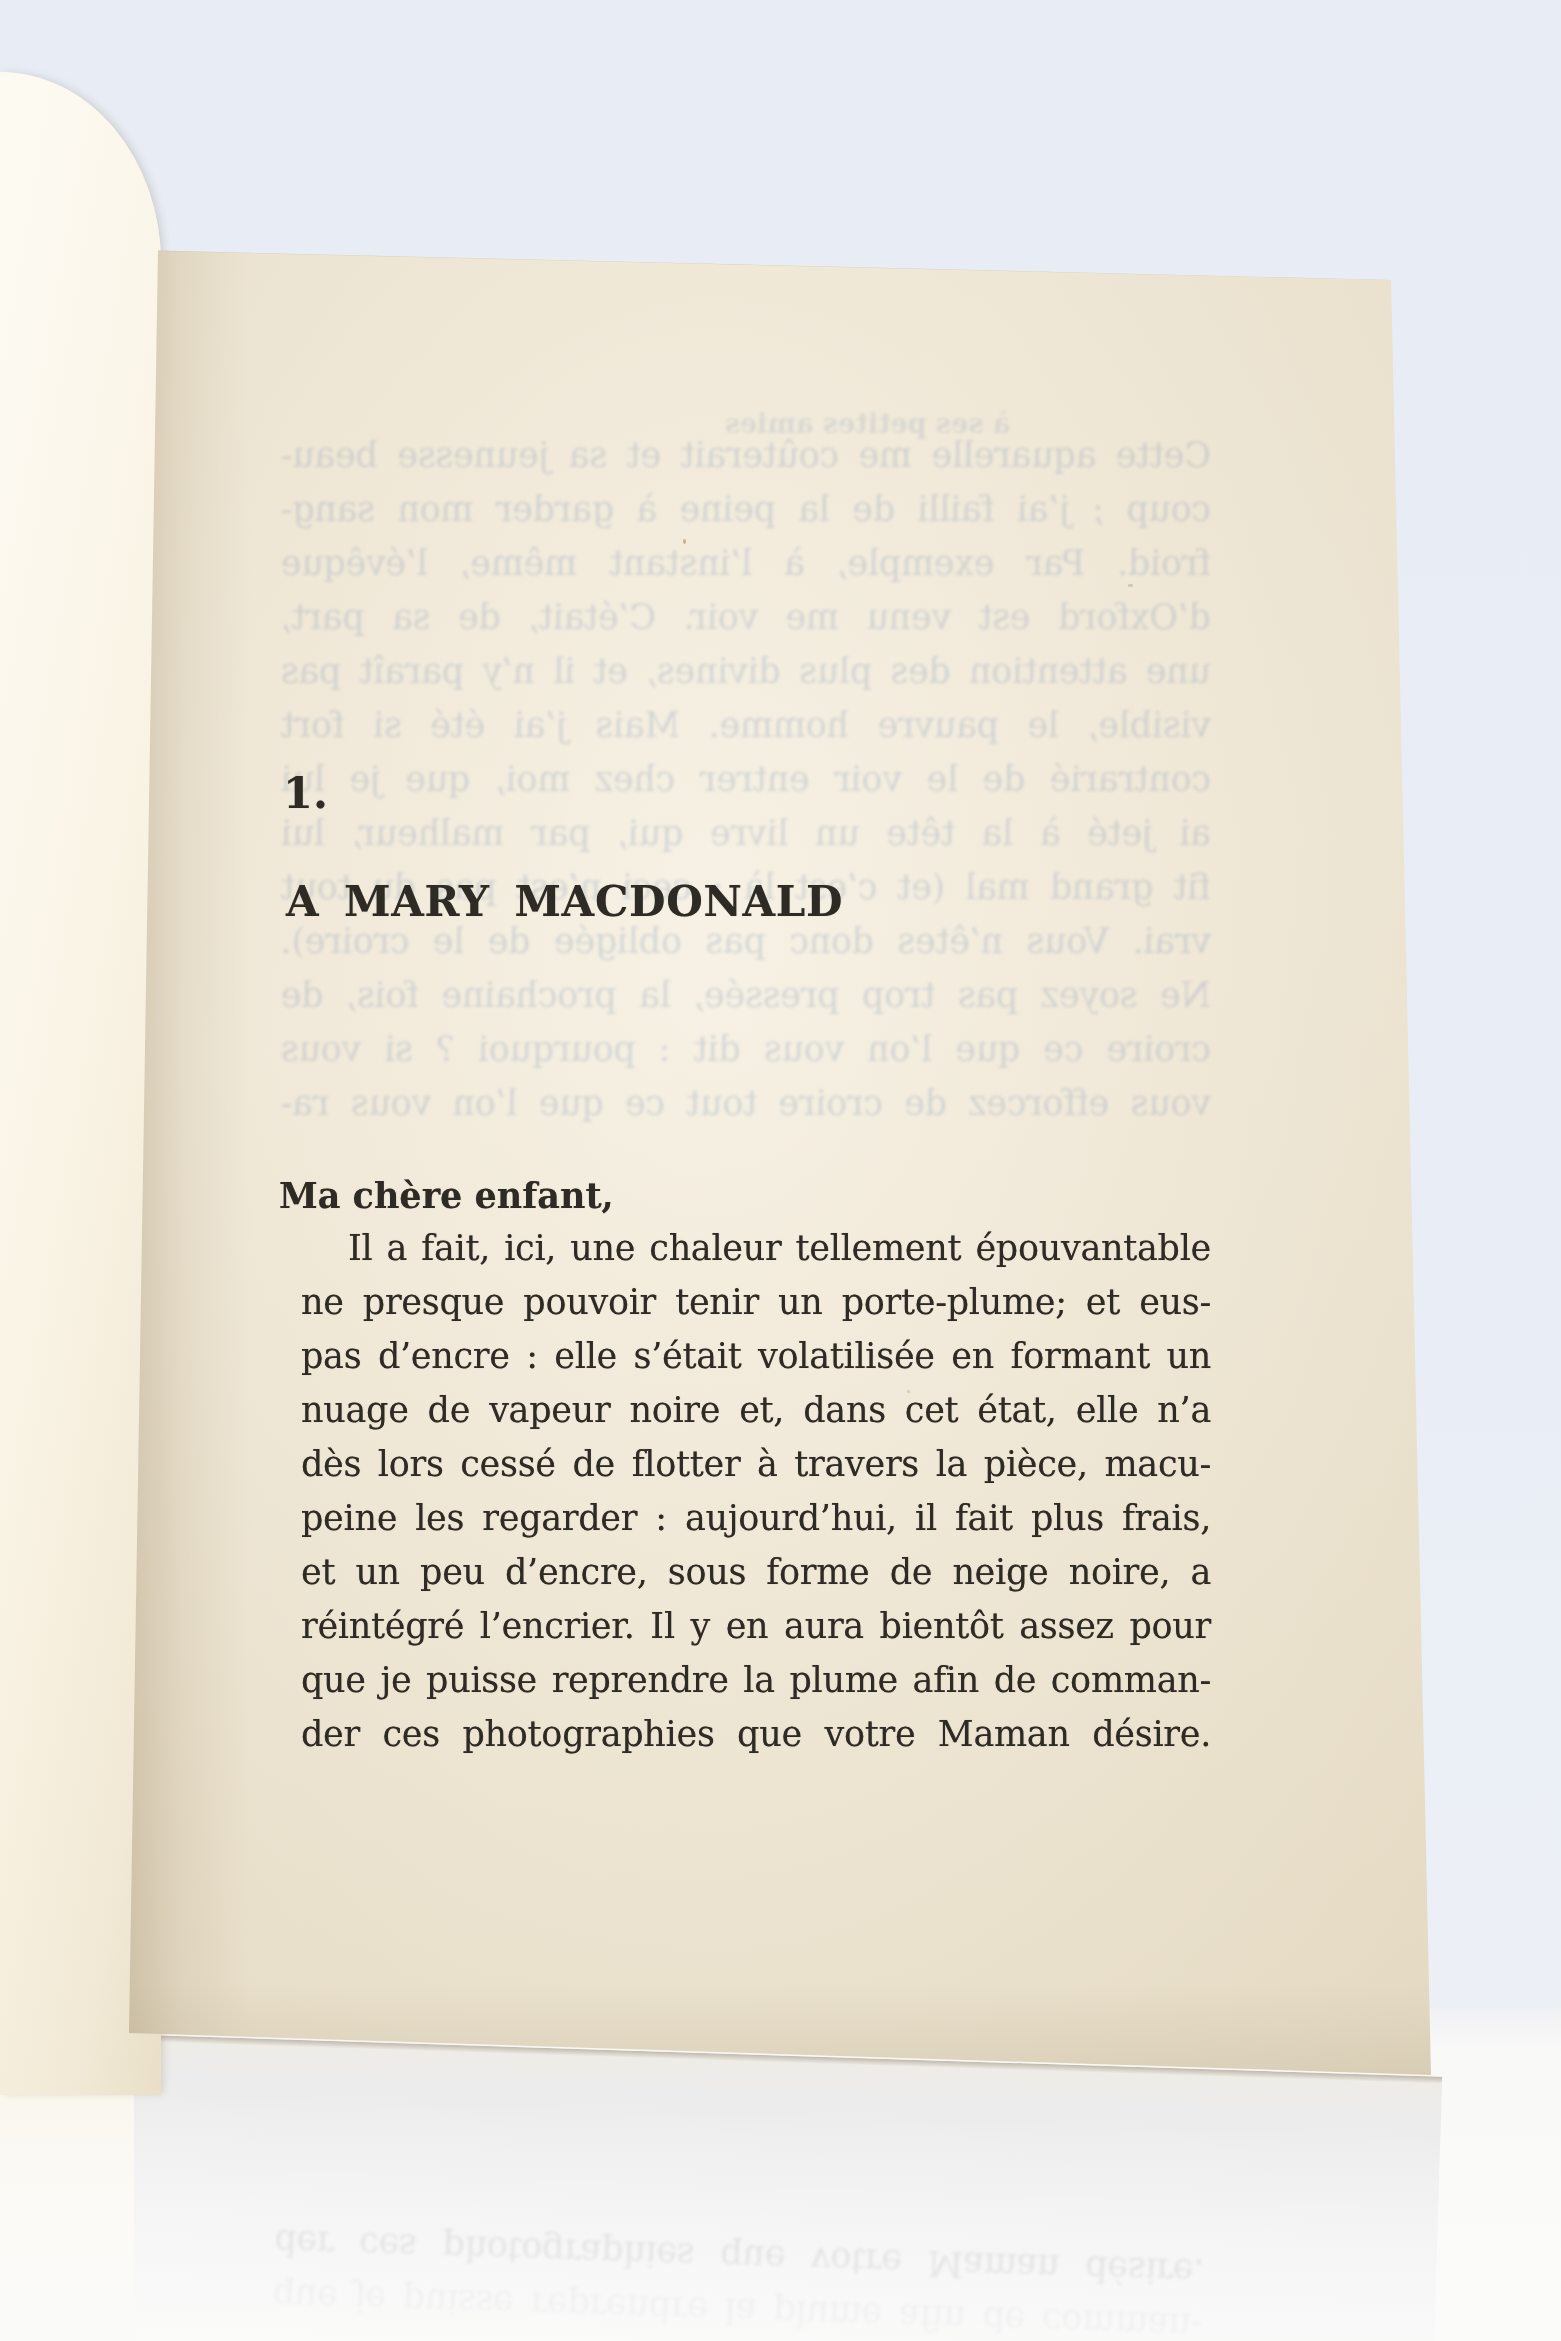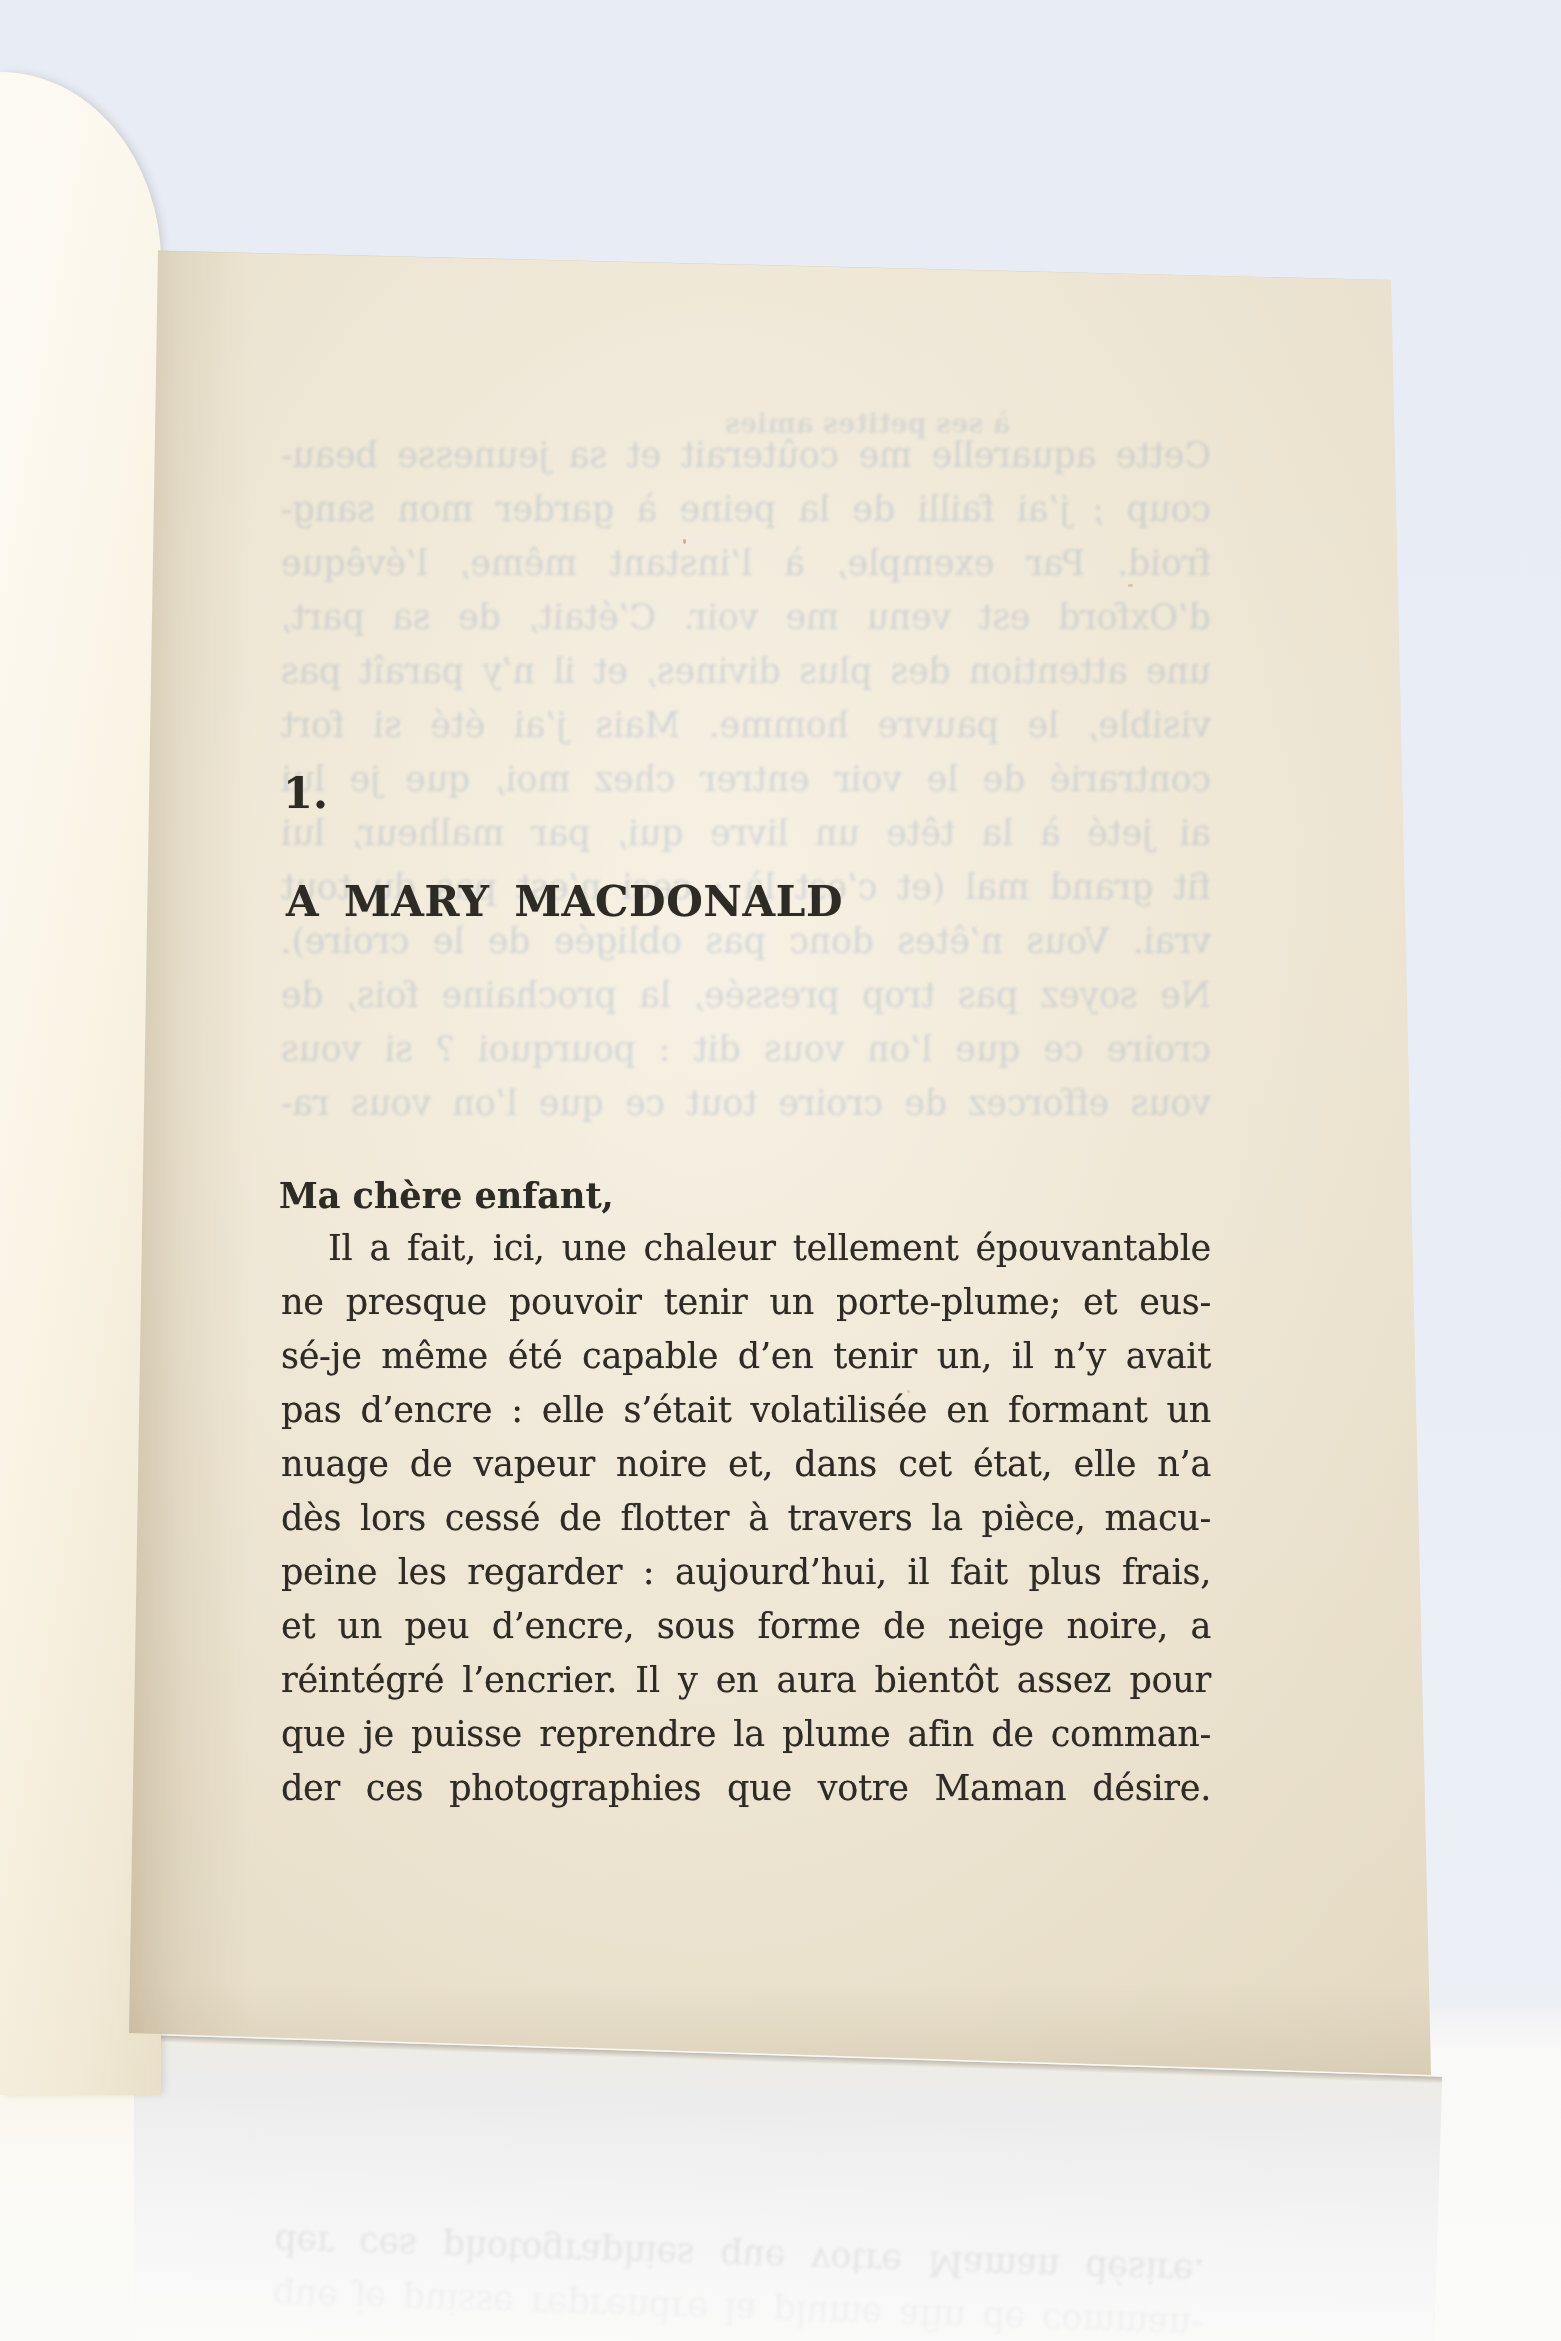--- a/index.html
+++ b/index.html
@@ -61,21 +61,21 @@
   
   .ink{position:absolute;text-shadow:0 0 0.7px rgba(46,42,36,.5);font-weight:bold;}
   .num{left:188px;top:531px;font-size:43px;line-height:50px;font-weight:bold;}
   .recipient{left:191px;top:640px;font-size:42px;line-height:49px;font-weight:bold;
     letter-spacing:0.7px;word-spacing:9.5px;}
   .dateline{right:239px;top:832px;font-size:37px;line-height:47px;font-weight:bold;
     word-spacing:4.1px;}
   .salutation{left:184px;top:932px;font-size:35px;line-height:54px;}
   .body-block{position:absolute;left:186px;top:984px;width:930px;}
   .bline{height:54px;line-height:54px;font-size:35px;letter-spacing:-0.3px;
-    text-align:justify;text-align-last:justify;text-shadow:0 0 0.7px rgba(46,42,36,.5);}
+    text-align:justify;text-align-last:justify;text-shadow:0 0 0.7px rgba(46,42,36,.5);margin-left:20px;}
   .bline.indent{padding-left:47px;}
 
   
   .ghost-header{position:absolute;left:583px;top:171px;width:379px;
     font-size:27px;font-weight:bold;text-align:center;
     color:#7d92b0;opacity:.2;transform:scaleX(-1);filter:blur(1.8px);}
   .ghost-block{position:absolute;left:186px;top:191px;width:930px;}
   .gline{height:54px;line-height:54px;font-size:35px;letter-spacing:-0.3px;
     text-align:justify;text-align-last:justify;
     color:#7d92b0;opacity:.27;transform:scaleX(-1);filter:blur(1.6px);}
@@ -125,21 +125,20 @@
       <div class="gline">vous efforcez de croire tout ce que l’on vous ra-</div>
     </div>
 
     <div class="ink num">1.</div>
     <div class="ink recipient">A MARY MACDONALD</div>
     <div class="ink salutation">Ma chère enfant,</div>
 
     <div class="body-block">
       <div class="bline indent">Il a fait, ici, une chaleur tellement épouvantable</div>
       <div class="bline">ne presque pouvoir tenir un porte-plume; et eus-</div>
-      <div class="bline">sé-je même été capable d’en tenir un, il n’y avait</div>
       <div class="bline">pas d’encre : elle s’était volatilisée en formant un</div>
       <div class="bline">nuage de vapeur noire et, dans cet état, elle n’a</div>
       <div class="bline">dès lors cessé de flotter à travers la pièce, macu-</div>
       <div class="bline">peine les regarder : aujourd’hui, il fait plus frais,</div>
       <div class="bline">et un peu d’encre, sous forme de neige noire, a</div>
       <div class="bline">réintégré l’encrier. Il y en aura bientôt assez pour</div>
       <div class="bline">que je puisse reprendre la plume afin de comman-</div>
       <div class="bline">der ces photographies que votre Maman désire.</div>
     </div>
 

